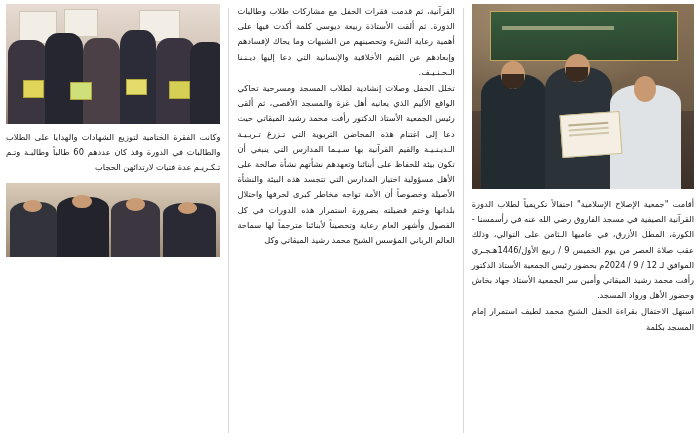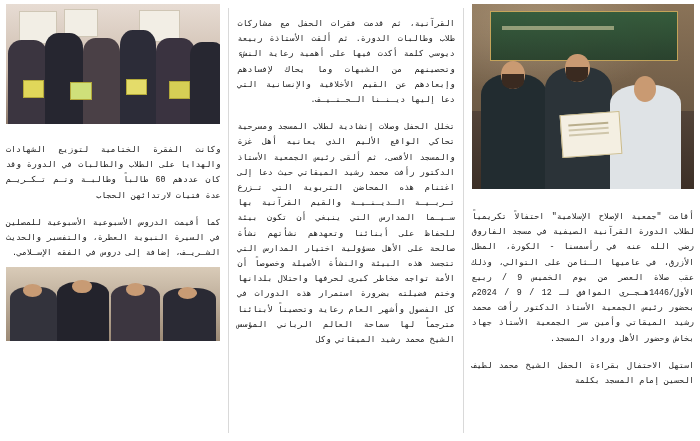--- a/index.html
+++ b/index.html
@@ -46,22 +46,21 @@
     text-align: justify;
     text-align-last: right;
     font-family: "DejaVu Sans", sans-serif;
     font-size: 8.3px;
     line-height: 15.2px;
     color: #1a1a1a;
     letter-spacing: 0px;
     word-spacing: -0.2px;
   }
   .arabic-text p {
-    margin: 12px 0 1px 0;
-    font-family: Liberation Mono, monospace;
+    margin: 0 0 1px 0;
   }
 
   .photo {
     position: relative;
     width: 100%;
     overflow: hidden;
     border: 0;
     background: #ccc;
   }
 
@@ -187,21 +186,21 @@
       <div class="head h1"></div>
       <div class="head h2"></div>
       <div class="head h3"></div>
       <div class="beard b1"></div>
       <div class="beard b2"></div>
       <div class="cert"></div>
     </div>
     <div class="gap-m"></div>
     <div class="arabic-text">
       <p>أقامت "جمعية الإصلاح الإسلامية" احتفالاً تكريمياً لطلاب الدورة القرآنية الصيفية في مسجد الفاروق رضي الله عنه في رأسمسنا - الكورة، المطل الأزرق، في عاميها الـثامن على التوالي، وذلك عقب صلاة العصر من يوم الخميس 9 / ربيع الأول/1446هـجـري الموافق لـ 12 / 9 / 2024م بحضور رئيس الجمعية الأستاذ الدكتور رأفت محمد رشيد الميقاتي وأمين سر الجمعية الأستاذ جهاد بخاش وحضور الأهل ورواد المسجد.</p>
-      <p>استهل الاحتفال بقراءة الحفل الشيخ محمد لطيف الحسين إمام المسجد بكلمة</p>
+      <p>استهل الاحتفال بقراءة الحفل الشيخ محمد لطيف استمرار إمام المسجد بكلمة</p>
     </div>
   </div>
 
   <div class="vrule"></div>
 
   <div class="col col-mid">
     <div class="arabic-text">
       <p>القرآنية، ثم قدمت فقرات الحفل مع مشاركات طلاب وطالبات الدورة. ثم ألقت الأستاذة ربيعة ديوسي كلمة أكدت فيها على أهمية رعاية النشء وتحصينهم من الشبهات وما يحاك لإفسادهم وإبعادهم عن القيم الأخلاقية والإنسانية التي دعا إليها ديـنـنا الـحـنـيـف.</p>
       <p>تخلل الحفل وصلات إنشادية لطلاب المسجد ومسرحية تحاكي الواقع الأليم الذي يعانيه أهل غزة والمسجد الأقصى، ثم ألقى رئيس الجمعية الأستاذ الدكتور رأفت محمد رشيد الميقاتي حيث دعا إلى اغتنام هذه المحاضن التربوية التي تـزرع تـربـيـة الـديـنـيـة والقيم القرآنية بها سـيـما المدارس التي ينبغي أن تكون بيئة للحفاظ على أبنائنا وتعهدهم نشأتهم نشأة صالحة على الأهل مسؤولية اختيار المدارس التي تتجسد هذه البيئة والنشأة الأصيلة وخصوصاً أن الأمة تواجه مخاطر كبرى لحرفها واحتلال بلدانها وختم فضيلته بضرورة استمرار هذه الدورات في كل الفصول وأشهر العام رعاية وتحصيناً لأبنائنا مترجماً لها سماحة العالم الرباني المؤسس الشيخ محمد رشيد الميقاتي وكل</p>
     </div>
@@ -222,21 +221,20 @@
       <div class="fig f5"></div>
       <div class="fig f6"></div>
       <div class="gift g1"></div>
       <div class="gift g2"></div>
       <div class="gift g3"></div>
       <div class="gift g4"></div>
     </div>
     <div class="gap-s"></div>
     <div class="arabic-text">
       <p>وكانت الفقرة الختامية لتوزيع الشهادات والهدايا على الطلاب والطالبات في الدورة وقد كان عددهم 60 طالباً وطالبـة وتـم تـكـريـم عدة فتيات لارتدائهن الحجاب</p>
-      <p>كما أقيمت الدروس الأسبوعية الأسبوعية للمصلين في السيرة النبوية العطرة، والتفسير والحديث الشـريـف، إضافة إلى دروس في الفقه الإسـلامي.</p>
     </div>
     <div class="gap-s"></div>
     <div class="photo photo-group">
       <div class="bg"></div>
       <div class="gf gf1"></div>
       <div class="gf gf2"></div>
       <div class="gf gf3"></div>
       <div class="gf gf4"></div>
       <div class="gh gh1"></div>
       <div class="gh gh2"></div>

